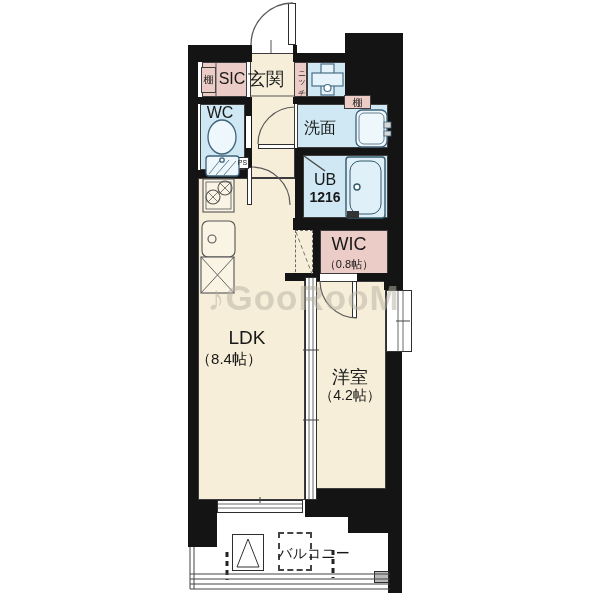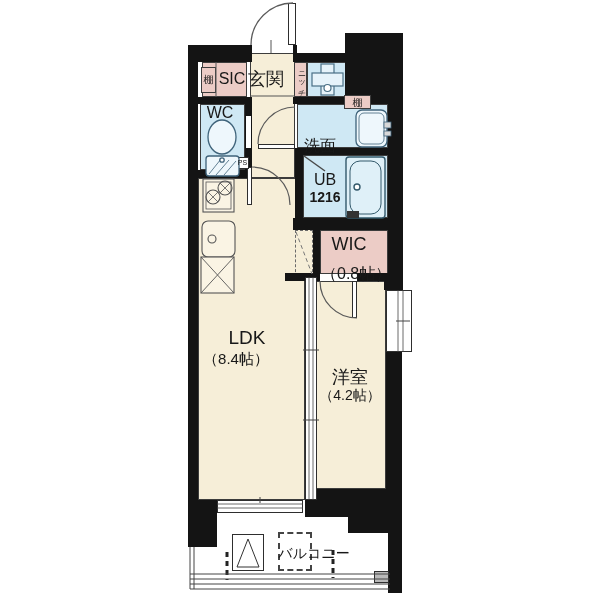--- a/index.html
+++ b/index.html
@@ -163,26 +163,27 @@
       <path d="M190,547 L190,589 M194,547 L194,589"></path>
     </g>
   </svg>
 
   <div class="lbl" style="left:201px;top:73px;width:15px;font-size:10px;">棚</div>
   <div class="lbl" style="left:214px;top:70px;width:36px;font-size:16px;">SIC</div>
   <div class="lbl" style="left:248px;top:67px;width:26px;font-size:18px;">玄関</div>
   <div class="lbl vtext" style="left:295px;top:64px;width:11px;height:32px;font-size:8px;">ニッチ</div>
   <div class="lbl" style="left:204px;top:104px;width:32px;font-size:16px;">WC</div>
   <div class="lbl" style="left:236px;top:159px;width:13px;font-size:7px;z-index:8;">PS</div>
-  <div class="lbl" style="left:302px;top:118px;width:36px;font-size:16px;margin-top:18px;">洗面</div>
+  <div class="lbl" style="left:302px;top:118px;width:36px;font-size:16px;">洗面</div>
   <div class="lbl" style="left:344px;top:96px;width:27px;font-size:10px;z-index:8;">棚</div>
   <div class="lbl" style="left:308px;top:171px;width:34px;font-size:16px;">UB</div>
   <div class="lbl" style="left:306px;top:189px;width:38px;font-size:14px;font-weight:bold;">1216</div>
   <div class="lbl" style="left:330px;top:234px;width:38px;font-size:18px;">WIC</div>
-  <div class="lbl" style="left:321px;top:264px;width:56px;font-size:16px;">（0.8帖）</div>
+  <div class="lbl" style="left:321px;top:257px;width:56px;font-size:11px;">（0.8帖）</div>
   <div class="lbl" style="left:225px;top:327px;width:44px;font-size:19px;">LDK</div>
-  <div class="lbl" style="left:203px;top:350px;width:66px;font-size:15px;">（8.4帖）</div>
+  <div class="lbl" style="left:196px;top:350px;width:66px;font-size:15px;">（8.4帖）</div>
   <div class="lbl" style="left:331px;top:365px;width:38px;font-size:18px;">洋室</div>
   <div class="lbl" style="left:317px;top:387px;width:66px;font-size:14px;">（4.2帖）</div>
   <div class="lbl" style="left:243px;top:545px;width:90px;font-size:14px;padding-left:26px;">バルコニー</div>
 
+  <div class="watermark" style="left:207px;top:278px;">♪GooRooM</div>
 
 </div>
 
 </body></html>

